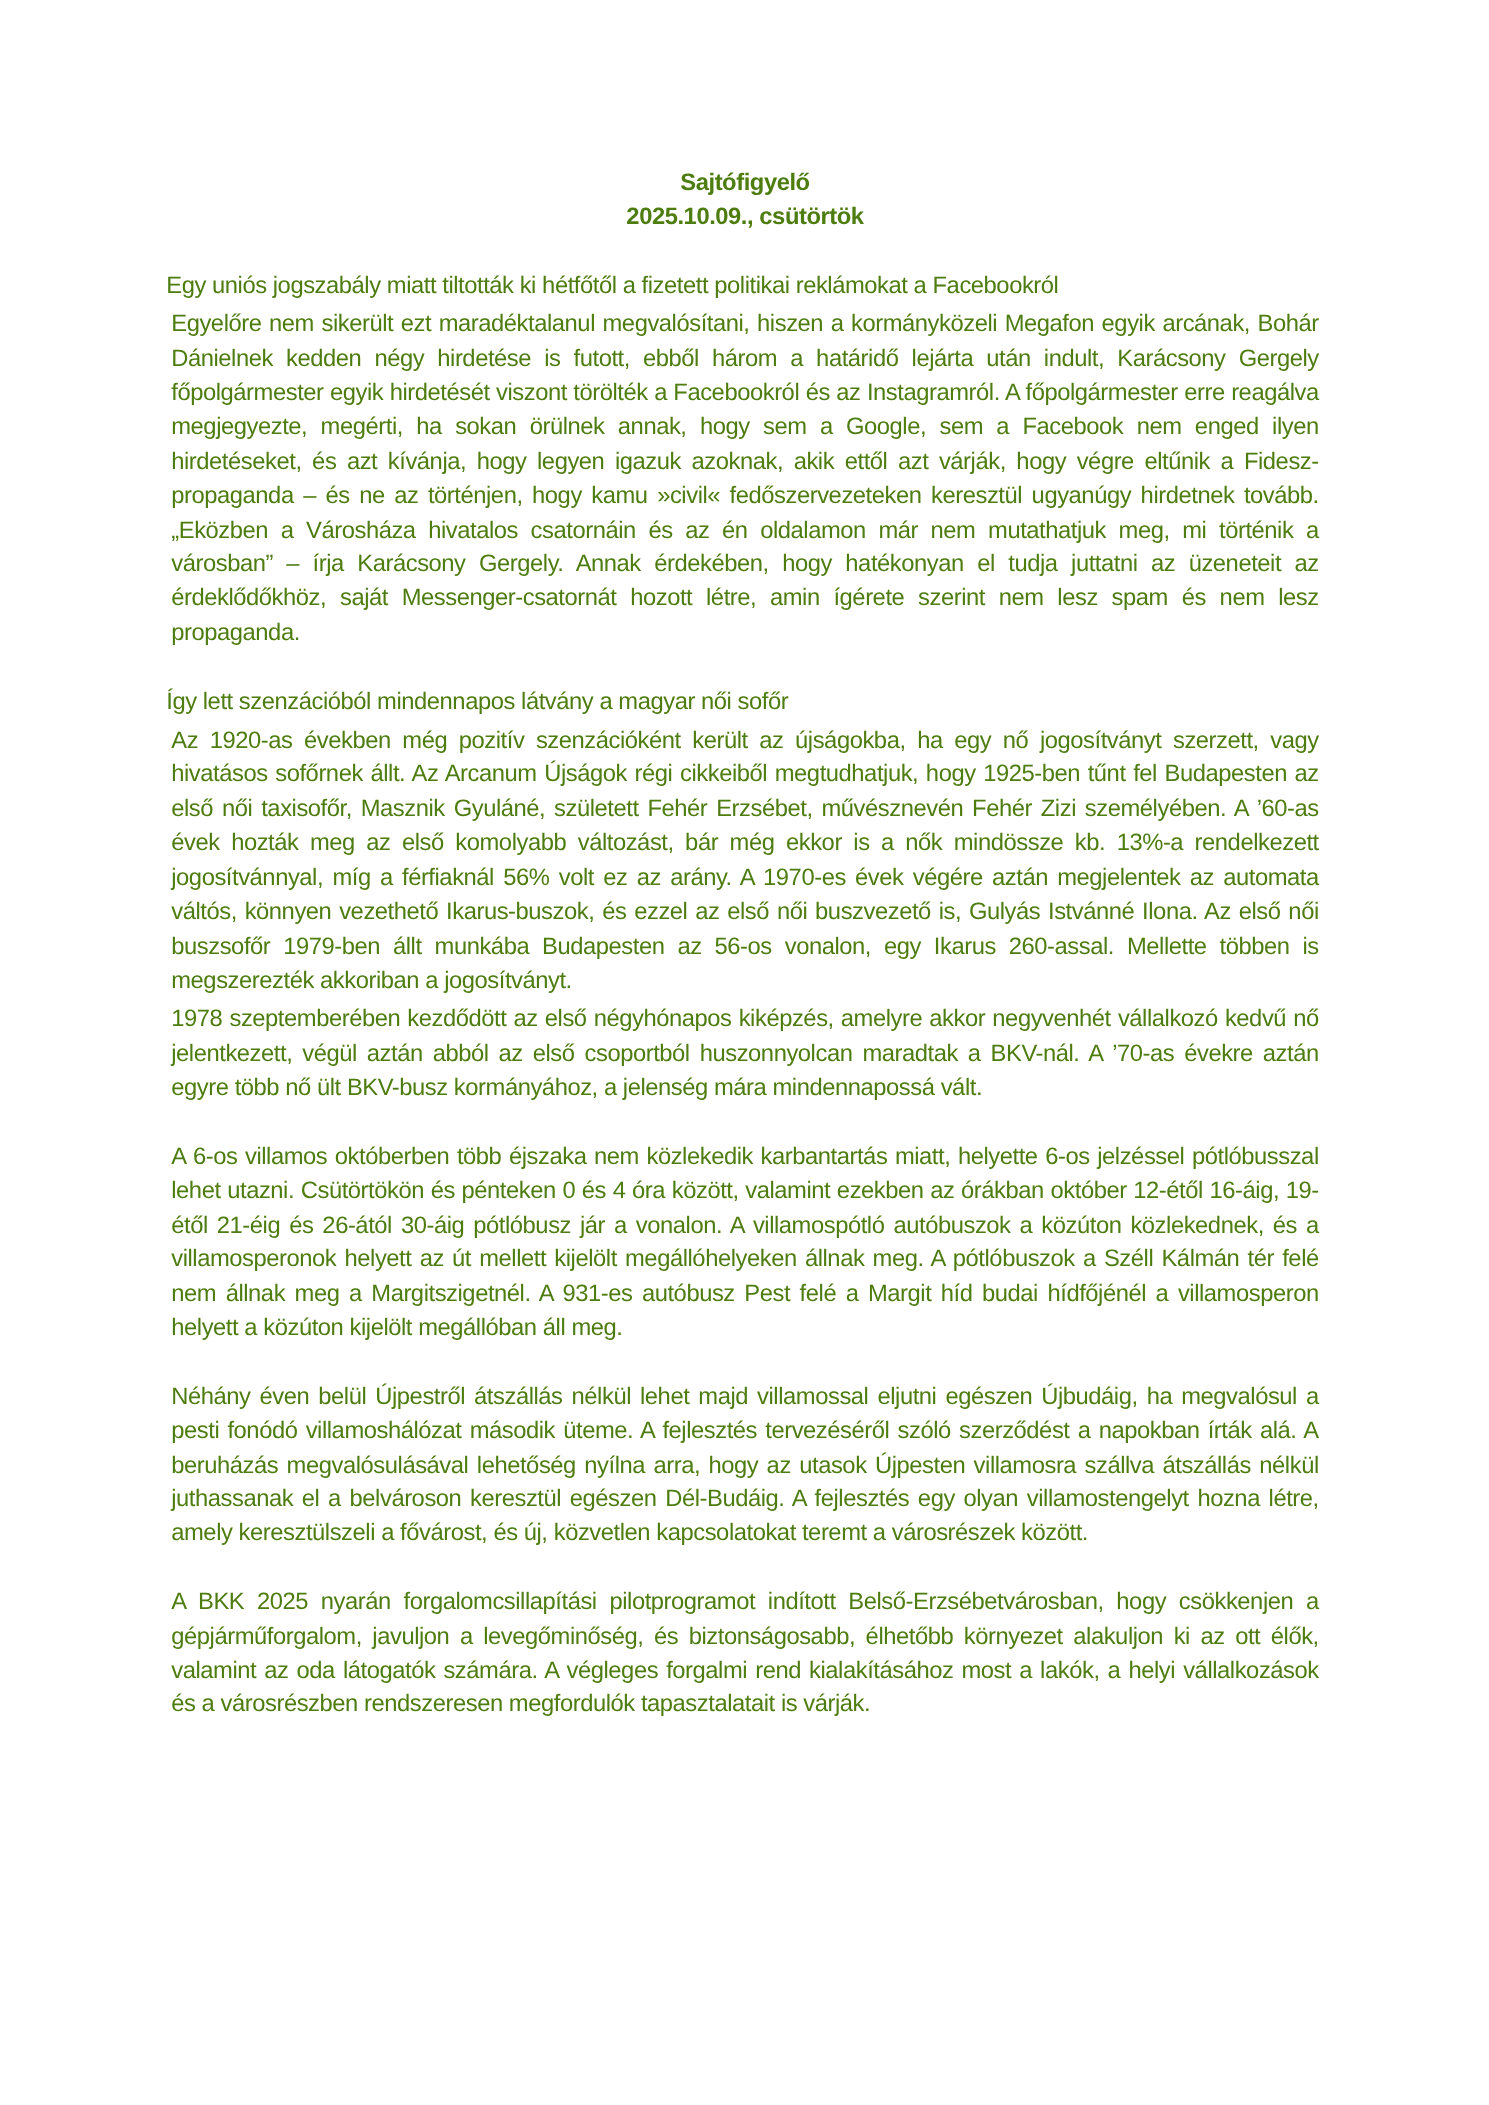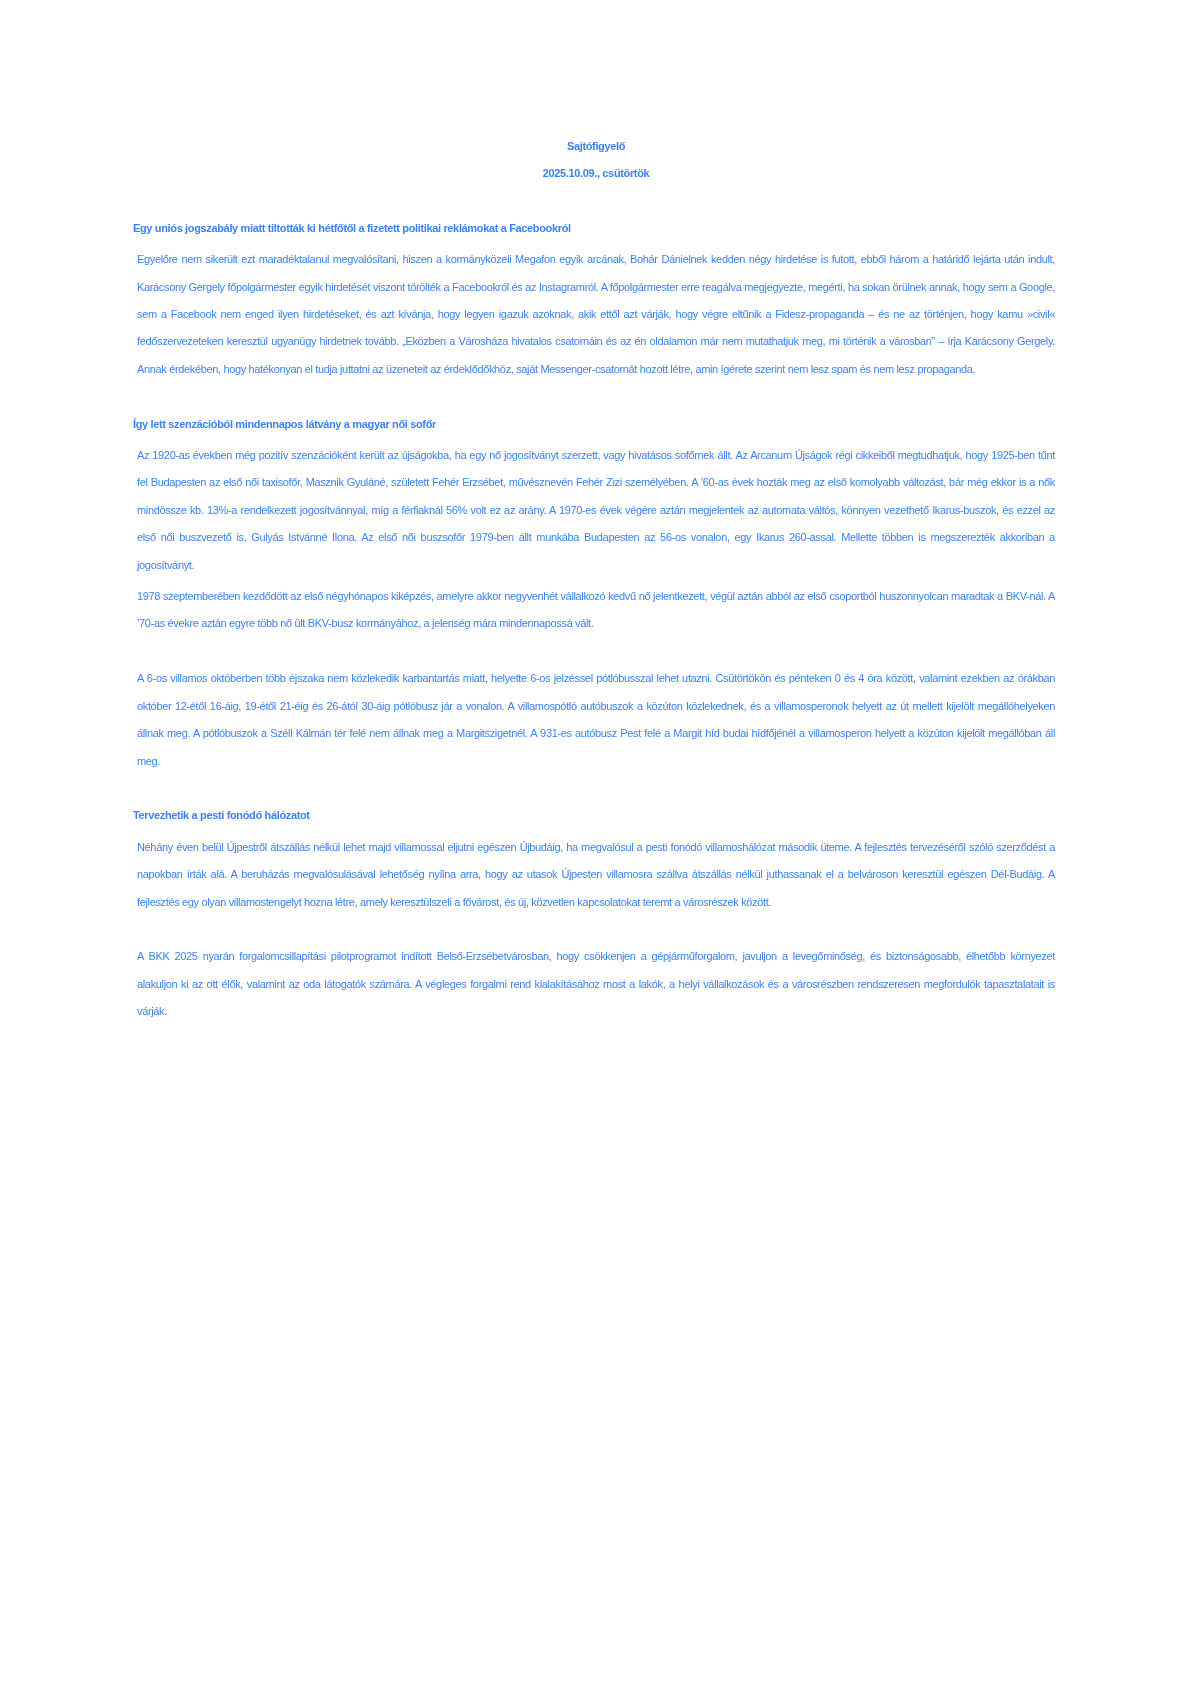--- a/index.html
+++ b/index.html
@@ -1,26 +1,26 @@
 <!DOCTYPE html>
 <html><head>
 <meta charset="utf-8">
 <style>
   html, body { margin:0; padding:0; background:#ffffff; }
   body { width:1191px; height:1684px; position:relative; overflow:hidden; }
   .page {
     position:absolute; left:133px; top:133px; width:926px;
     font-family:"Liberation Sans", sans-serif;
-    color:#3b82f6; font-size:11px; line-height:27.4px;
+    color:#4d7c0f; font-size:19px; line-height:27.4px;
     letter-spacing:-0.35px;
   }
   .doc-title, .doc-date { text-align:center; font-weight:bold; }
   .doc-date { margin-bottom:27px;text-align:center; }
   .article { margin-bottom:27.4px; }
-  .article-title { font-weight:bold; }
+  .article-title { font-weight:normal; }
   .article-body p { margin:4px; text-align:justify; }
 </style>
 </head>
 <body>
 
 <div class="page">
   <div class="doc-title">Sajtófigyelő</div>
   <div class="doc-date">2025.10.09., csütörtök</div>
 
   <div class="article">
@@ -38,21 +38,20 @@
     </div>
   </div>
 
   <div class="article">
     <div class="article-body">
       <p>A 6-os villamos októberben több éjszaka nem közlekedik karbantartás miatt, helyette 6-os jelzéssel pótlóbusszal lehet utazni. Csütörtökön és pénteken 0 és 4 óra között, valamint ezekben az órákban október 12-étől 16-áig, 19-étől 21-éig és 26-ától 30-áig pótlóbusz jár a vonalon. A villamospótló autóbuszok a közúton közlekednek, és a villamosperonok helyett az út mellett kijelölt megállóhelyeken állnak meg. A pótlóbuszok a Széll Kálmán tér felé nem állnak meg a Margitszigetnél. A 931-es autóbusz Pest felé a Margit híd budai hídfőjénél a villamosperon helyett a közúton kijelölt megállóban áll meg.</p>
     </div>
   </div>
 
   <div class="article">
-    <div class="article-title">Tervezhetik a pesti fonódó hálózatot</div>
     <div class="article-body">
       <p>Néhány éven belül Újpestről átszállás nélkül lehet majd villamossal eljutni egészen Újbudáig, ha megvalósul a pesti fonódó villamoshálózat második üteme. A fejlesztés tervezéséről szóló szerződést a napokban írták alá. A beruházás megvalósulásával lehetőség nyílna arra, hogy az utasok Újpesten villamosra szállva átszállás nélkül juthassanak el a belvároson keresztül egészen Dél-Budáig. A fejlesztés egy olyan villamostengelyt hozna létre, amely keresztülszeli a fővárost, és új, közvetlen kapcsolatokat teremt a városrészek között.</p>
     </div>
   </div>
 
   <div class="article">
     <div class="article-body">
       <p>A BKK 2025 nyarán forgalomcsillapítási pilotprogramot indított Belső-Erzsébetvárosban, hogy csökkenjen a gépjárműforgalom, javuljon a levegőminőség, és biztonságosabb, élhetőbb környezet alakuljon ki az ott élők, valamint az oda látogatók számára. A végleges forgalmi rend kialakításához most a lakók, a helyi vállalkozások és a városrészben rendszeresen megfordulók tapasztalatait is várják.</p>
     </div>
   </div>

